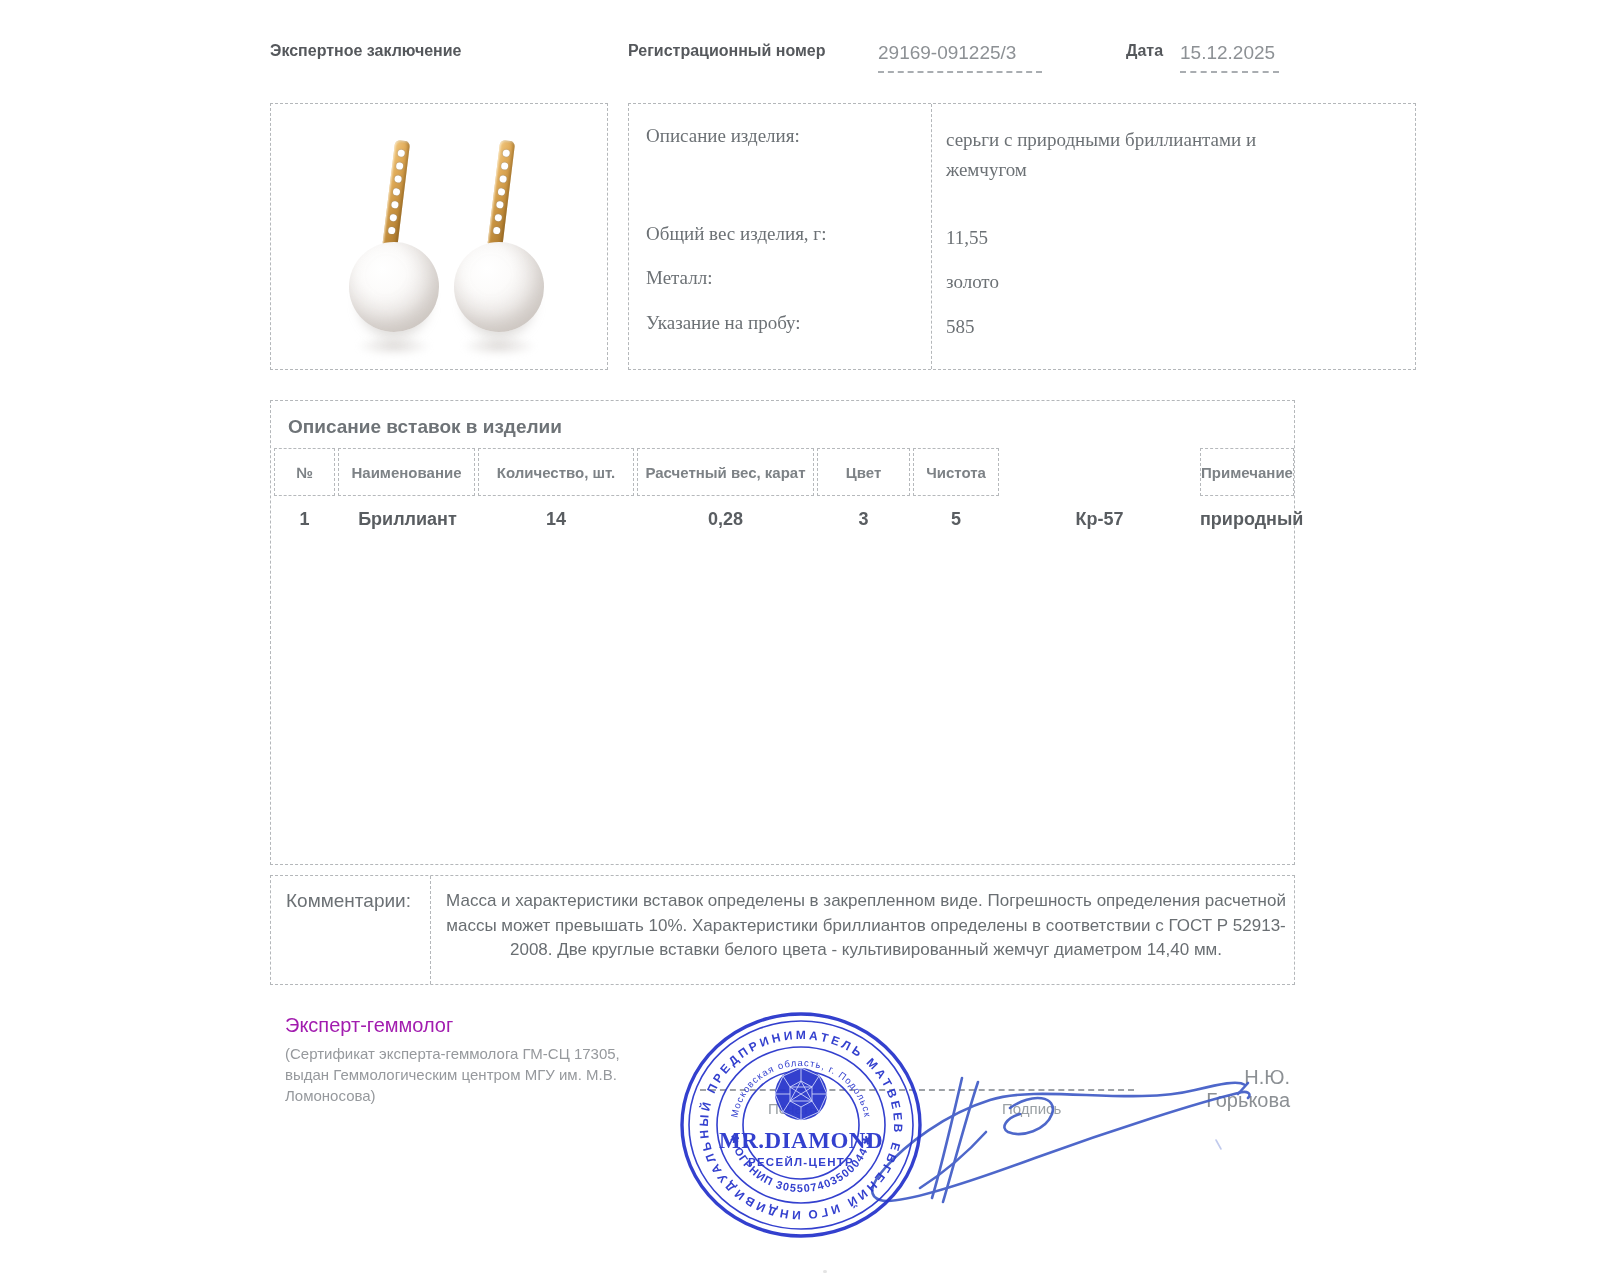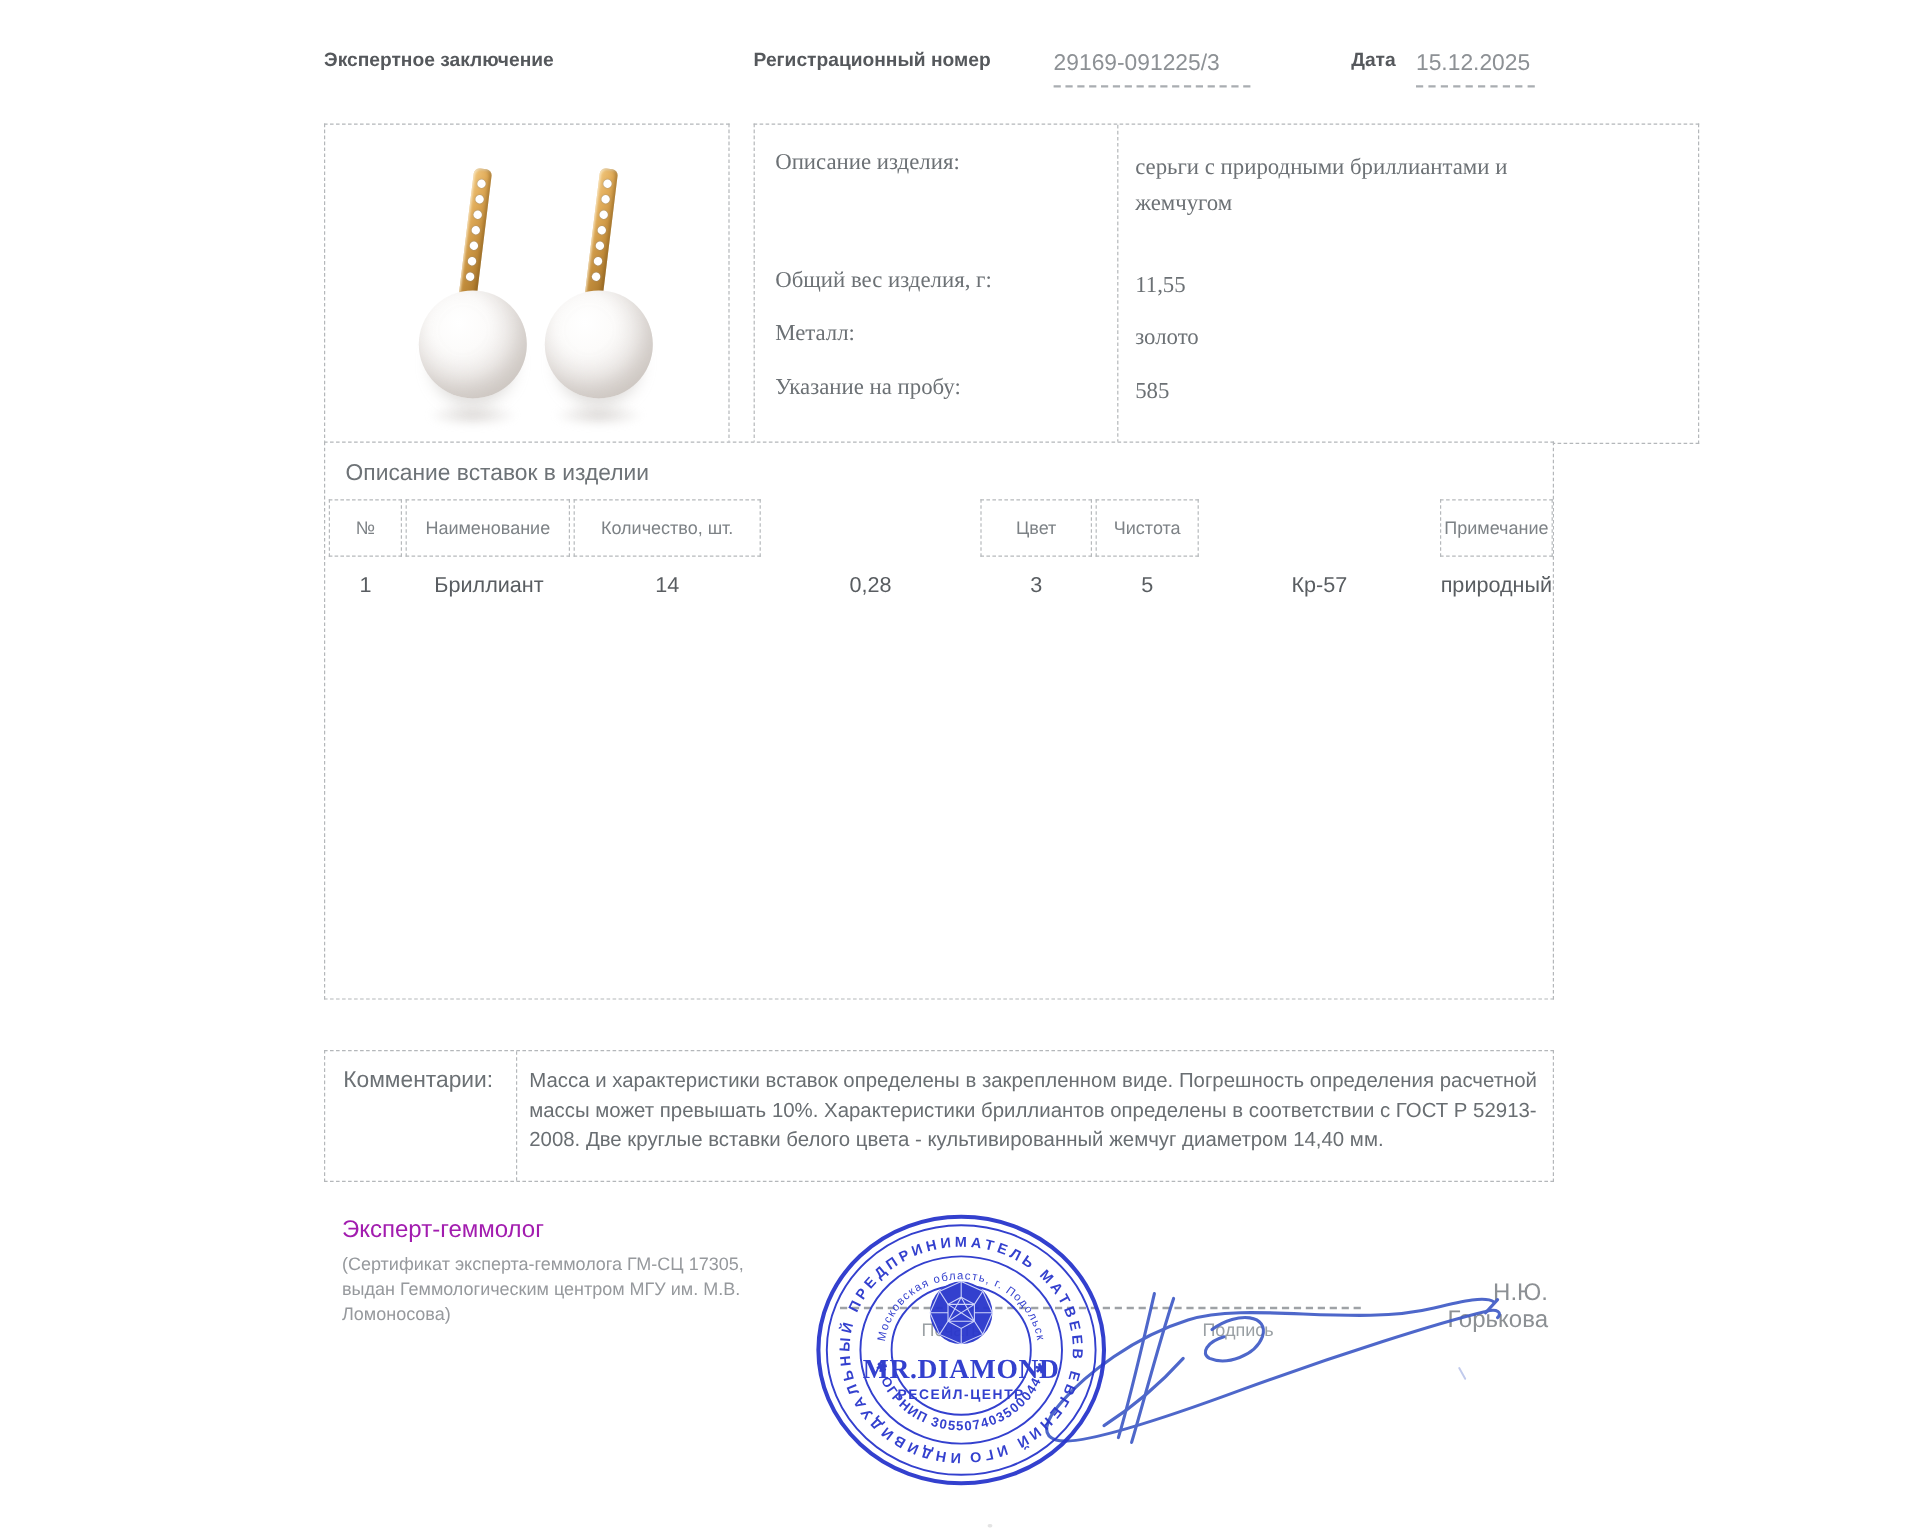--- a/index.html
+++ b/index.html
@@ -109,43 +109,44 @@
   <div class="info-row" style="top:163px;">
     <span class="lbl">Металл:</span>
     <span class="val">золото</span>
   </div>
   <div class="info-row" style="top:208px;">
     <span class="lbl">Указание на пробу:</span>
     <span class="val">585</span>
   </div>
 </div>
 
-<div class="abs dash-box" style="left:270px; top:368px; width:1025px; height:465px;">
+<div class="abs dash-box" style="left:270px; top:400px; width:1025px; height:465px;font-weight:bold;">
   <div class="abs sec-title" style="left:17px; top:15px;">Описание вставок в изделии</div>
 
   <div class="th-cell" style="left:3px;   width:61px;">№</div>
   <div class="th-cell" style="left:67px;  width:137px;">Наименование</div>
   <div class="th-cell" style="left:207px; width:156px;">Количество, шт.</div>
+  <div class="th-cell" style="left:366px; width:177px;">Расчетный вес, карат</div>
   <div class="th-cell" style="left:546px; width:93px;">Цвет</div>
   <div class="th-cell" style="left:642px; width:86px;">Чистота</div>
   <div class="th-cell" style="left:929px; width:94px;">Примечание</div>
 
   <div>
     <div class="td-cell" style="left:3px;   width:61px;">1</div>
     <div class="td-cell" style="left:67px;  width:137px; text-align:center; padding-left:2px;">Бриллиант</div>
     <div class="td-cell" style="left:207px; width:156px;">14</div>
     <div class="td-cell" style="left:366px; width:177px;">0,28</div>
     <div class="td-cell" style="left:546px; width:93px;">3</div>
     <div class="td-cell" style="left:642px; width:86px;">5</div>
     <div class="td-cell" style="left:731px; width:195px;">Кр-57</div>
     <div class="td-cell" style="left:929px; width:94px;">природный</div>
   </div>
 </div>
 
-<div class="abs dash-box" style="left:270px; top:875px; width:1025px; height:110px;">
+<div class="abs dash-box" style="left:270px; top:875px; width:1025px; height:110px;text-align:center;">
   <div class="v-divider" style="left:159px;"></div>
   <div class="comment-lbl">Комментарии:</div>
   <div class="comment-txt">Масса и характеристики вставок определены в закрепленном виде. Погрешность определения расчетной массы может превышать 10%. Характеристики бриллиантов определены в соответствии с ГОСТ Р 52913-2008. Две круглые вставки белого цвета - культивированный жемчуг диаметром 14,40 мм.</div>
 </div>
 
 <div class="abs expert-title" style="left:285px; top:1014px;">Эксперт-геммолог</div>
 <div class="abs expert-cert" style="left:285px; top:1043px;">(Сертификат эксперта-геммолога ГМ-СЦ 17305, выдан Геммологическим центром МГУ им. М.В. Ломоносова)</div>
 
 <div class="abs sign-line" style="left:700px; top:1089px; width:434px;"></div>
 <div class="abs sign-lbl" style="left:768px; top:1100px;">Печать</div>

